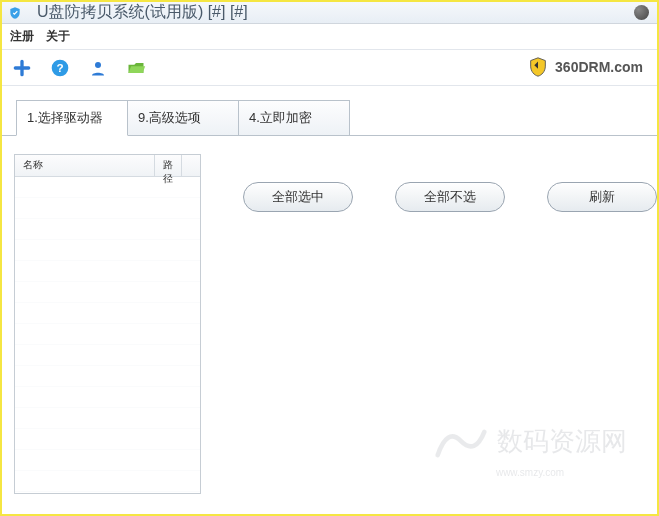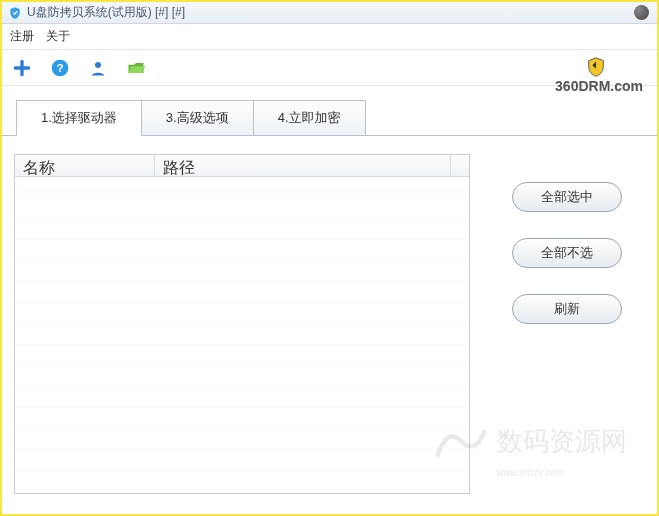--- a/index.html
+++ b/index.html
@@ -18,63 +18,64 @@
   height: 22px;
   display: flex;
   align-items: center;
   padding: 0 6px;
   border-bottom: 1px solid #d0d6dd;
   position: relative;
 }
 .titlebar .shield {
   width: 14px; height: 14px; margin-right: 5px;
 }
-.titlebar-text { color: #4a5a6a; font-size: 12px; }
+.titlebar-text { color: #4a5a6a; font-size: 16px; margin-left: 10px; }
 .titlebar-right { position: absolute; right: 8px; top: 3px; }
 .titlebar-circle {
   width: 15px; height: 15px; border-radius: 50%;
   background: radial-gradient(circle at 30% 30%, #888, #444);
   display: inline-block;
 }
 .menubar {
   height: 26px;
   display: flex;
   align-items: center;
   padding: 4px 8px;
   border-bottom: 1px solid #e2e6ec;
+  font-weight: bold;
 }
 .menubar span { margin-right: 12px; color: #333; cursor: default; }
 .toolbar {
   height: 36px;
   display: flex;
   align-items: center;
   padding: 0 8px;
   border-bottom: 1px solid #e2e6ec;
   position: relative;
 }
 .tool-icon {
   width: 24px; height: 24px;
   margin-right: 14px;
   display: flex; align-items: center; justify-content: center;
   cursor: pointer;
 }
 .brand {
   position: absolute; right: 14px; top: 6px;
   display: flex; align-items: center;
-  font-weight: bold; color: #555; font-size: 14px; flex-direction: column;
+  font-weight: bold; color: #555; font-size: 14px;
 }
 .brand svg { width: 22px; height: 22px; margin-right: 6px; }
 .tabstrip {
   display: flex;
   margin: 14px 0 0 14px;
 }
 .tab {
   border: 1px solid #b9c2cb;
   background: linear-gradient(#fdfdfe, #eef2f6);
-  padding: 8px 24px;
+  padding: 8px 10px;
   font-size: 13px;
   color: #333;
   margin-right: -1px;
   cursor: pointer;
   min-width: 112px;
   text-align: left;
 }
 .tab.active {
   background: #fff;
   border-bottom: 1px solid #fff;
@@ -98,39 +99,39 @@
 }
 .table-head {
   display: flex;
   height: 22px;
   background: linear-gradient(#fcfcfd, #f0f3f6);
   border-bottom: 1px solid #d5dbe1;
 }
 .th {
   border-right: 1px solid #d5dbe1;
   padding: 3px 8px;
-  font-size: 16px;
+  font-size: 10px;
   color: #333;
 }
 .th.col-name { width: 140px; }
 .th.col-path { flex: 1; font-family: Liberation Serif, serif; }
 .th.col-end { width: 18px; border-right: none; }
 .table-body {
   height: 316px;
   background: repeating-linear-gradient(
     to bottom,
     #fff 0, #fff 20px,
     #fafbfc 20px, #fafbfc 21px
   );
 }
 .side-buttons {
   margin-left: 42px;
   display: flex;
-  flex-direction: column;
-  gap: 26px;
+  flex-direction: row;
+  gap: 42px;
   padding-top: 28px;
 }
 .btn {
   width: 110px; height: 30px;
   border: 1px solid #9aa5b1;
   border-radius: 15px;
   background: linear-gradient(#fefefe, #e6ebef);
   font-size: 13px;
   color: #333;
   cursor: pointer;
@@ -194,21 +195,21 @@
     <svg viewBox="0 0 24 24">
       <path d="M12 2 L20 5 V11 C20 17 16 21 12 22 C8 21 4 17 4 11 V5 Z" fill="#f4c728" stroke="#555" stroke-width="1"></path>
       <path d="M8 10 L12 14 L12 6 Z" fill="#333"></path>
     </svg>
     <span>360DRM.com</span>
   </div>
 </div>
 
 <div class="tabstrip">
   <div class="tab active"><span>1.选择驱动器</span></div>
-  <div class="tab"><span>3.高级选项</span></div>
+  <div class="tab"><span>9.高级选项</span></div>
   <div class="tab"><span>4.立即加密</span></div>
 </div>
 
 <div class="content-area">
   <div class="table-wrap">
     <div class="table-head">
       <div class="th col-name">名称</div>
       <div class="th col-path">路径</div>
       <div class="th col-end"></div>
     </div>

